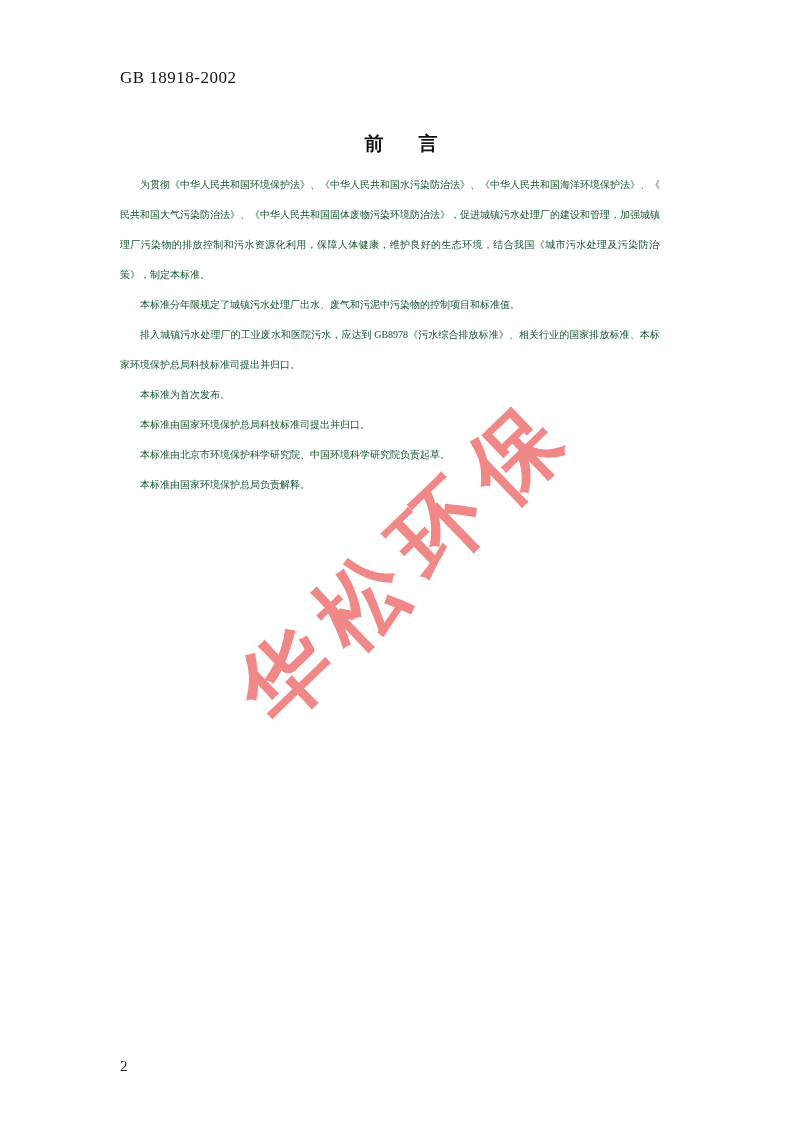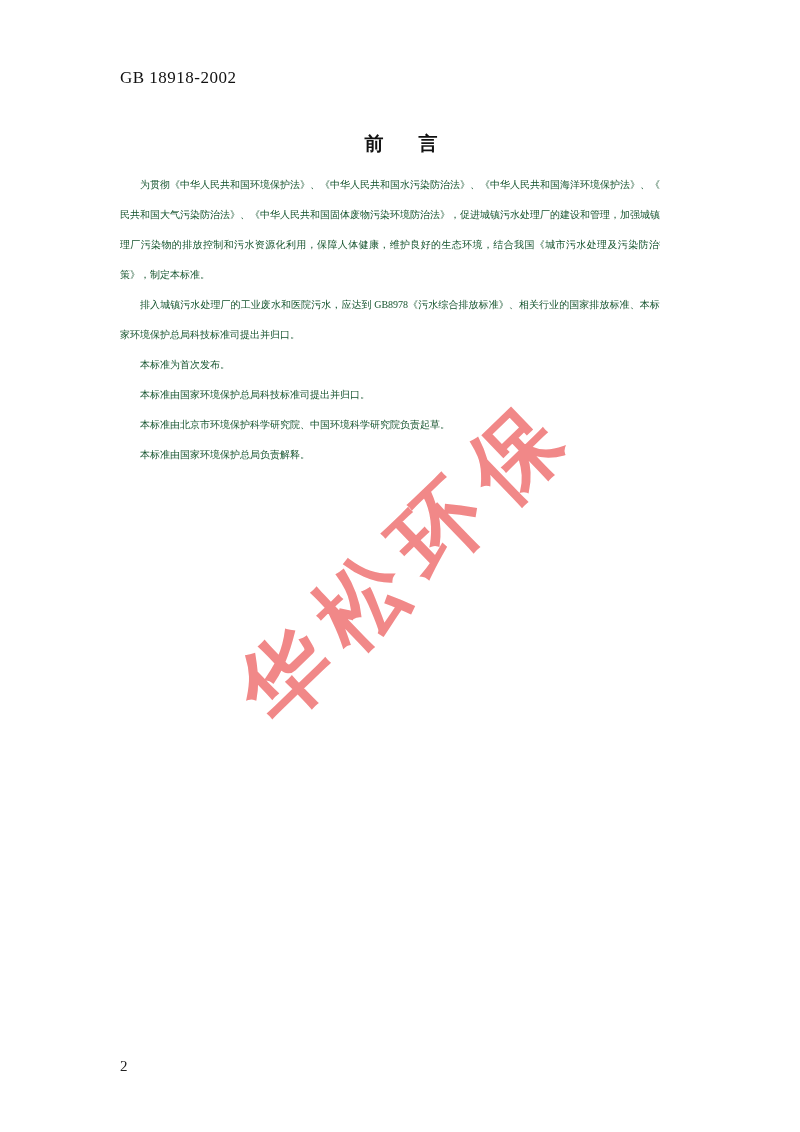--- a/index.html
+++ b/index.html
@@ -78,20 +78,21 @@
 <body>
 
 <div class="page">
 
   <div class="doc-header">GB 18918-2002</div>
 
   <div class="doc-title">前　言</div>
 
   <div class="doc-body">
     <p>为贯彻《中华人民共和国环境保护法》、《中华人民共和国水污染防治法》、《中华人民共和国海洋环境保护法》、《中华人民共和国大气污染防治法》、《中华人民共和国固体废物污染环境防治法》，促进城镇污水处理厂的建设和管理，加强城镇污水处理厂污染物的排放控制和污水资源化利用，保障人体健康，维护良好的生态环境，结合我国《城市污水处理及污染防治技术政策》，制定本标准。</p>
+    <p>本标准分年限规定了城镇污水处理厂出水、废气和污泥中污染物的控制项目和标准值。</p>
     <p>排入城镇污水处理厂的工业废水和医院污水，应达到 GB8978《污水综合排放标准》、相关行业的国家排放标准、本标准由国家环境保护总局科技标准司提出并归口。</p>
     <p>本标准为首次发布。</p>
     <p>本标准由国家环境保护总局科技标准司提出并归口。</p>
     <p>本标准由北京市环境保护科学研究院、中国环境科学研究院负责起草。</p>
     <p>本标准由国家环境保护总局负责解释。</p>
   </div>
 
   <div class="watermark">华松环保</div>
 
   <div class="page-number">2</div>

